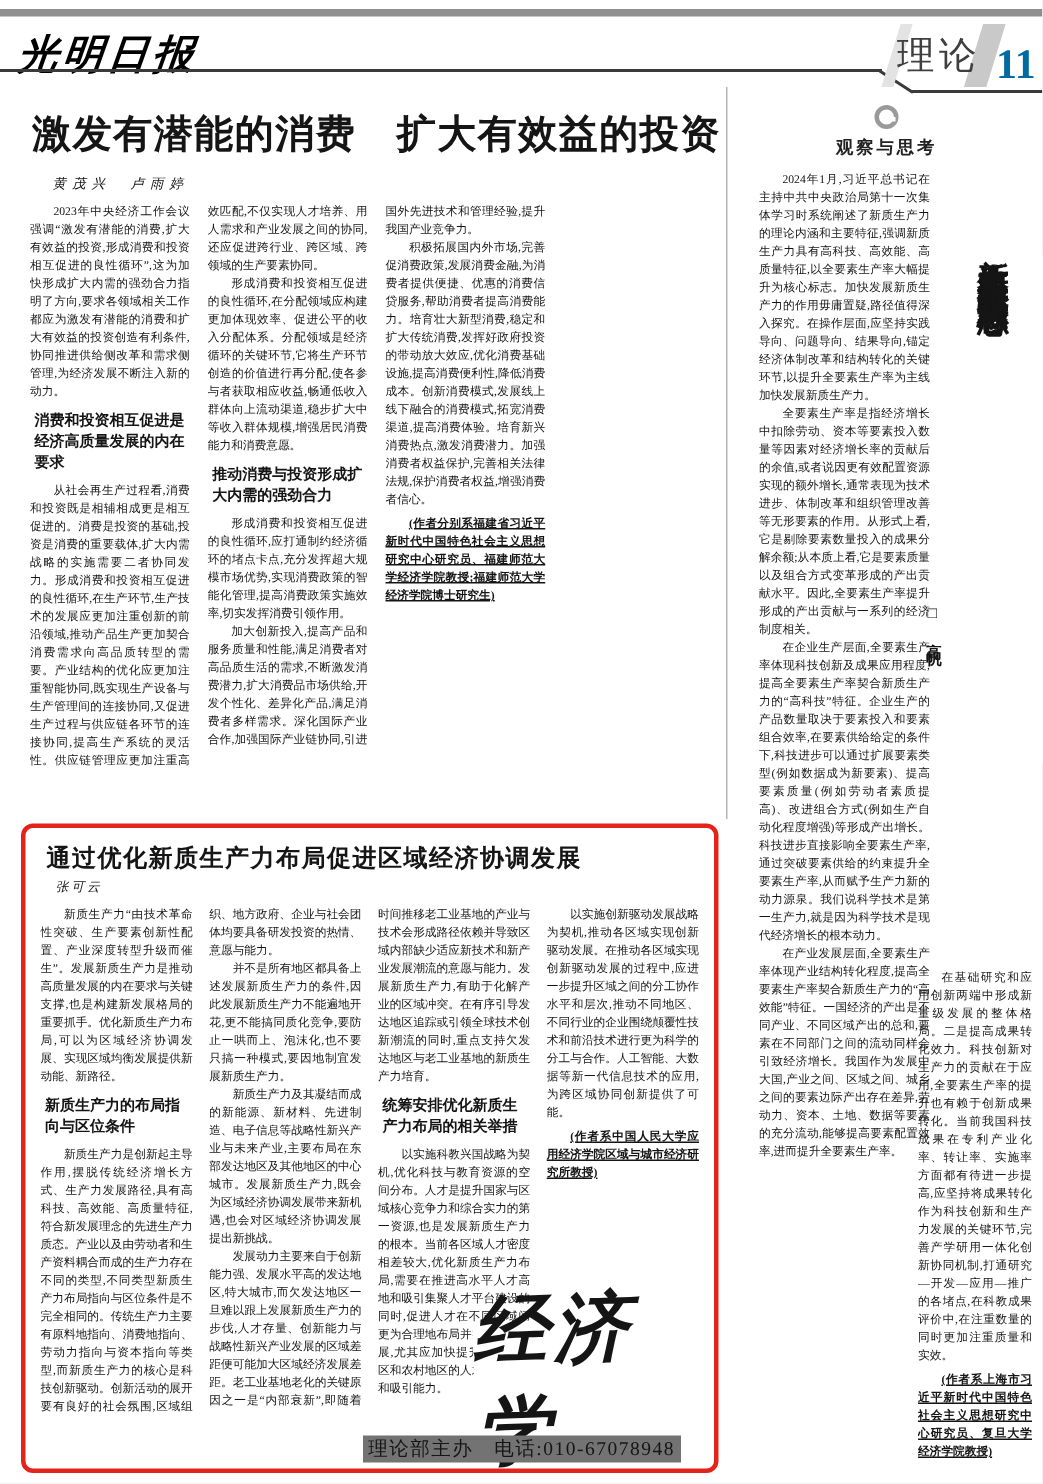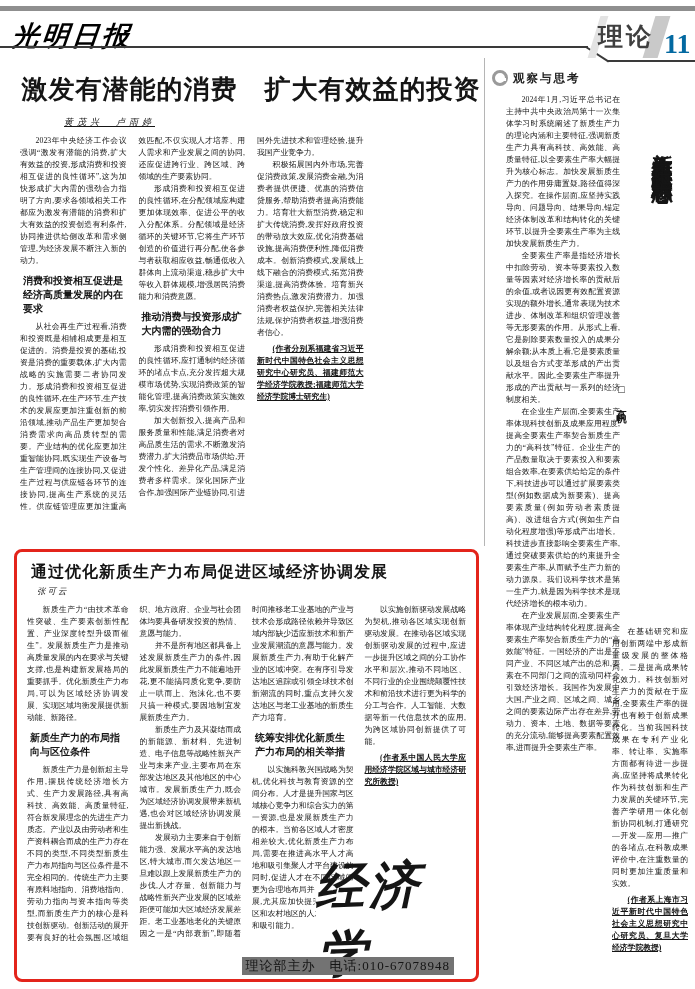--- a/index.html
+++ b/index.html
@@ -10,35 +10,35 @@
   .logo{position:absolute;left:12px;top:18px;font-size:27px;font-weight:900;font-style:italic;
         letter-spacing:3px;transform:skewX(-6deg);color:#000;}
   .dateline{position:absolute;left:96px;top:33px;font-size:7.5px;color:#222;letter-spacing:.5px;white-space:nowrap;}
   .dateline span{margin-right:10px;}
   .header-rule{position:absolute;left:0;top:46px;width:588px;height:2px;background:#3a3a3a;}
   .header-rule-diag{position:absolute;left:586px;top:46px;width:27px;height:2px;background:#3a3a3a;
         transform-origin:left center;transform:rotate(33deg);}
   .header-rule2{position:absolute;left:608px;top:60px;width:87px;height:2px;background:#3a3a3a;}
   .tab-band{position:absolute;left:649px;top:16px;width:15px;height:42px;background:#c9c9c9;transform:skewX(-17deg);}
   .tab-band2{position:absolute;left:594px;top:16px;width:8px;height:42px;background:#e3e3e3;transform:skewX(-17deg);}
-  .section-name{position:absolute;left:598px;top:20px;font-size:25px;font-weight:700;color:#3f3f3f;letter-spacing:3px;}
+  .section-name{position:absolute;left:598px;top:20px;font-size:25px;font-weight:400;color:#3f3f3f;letter-spacing:3px;}
   .page-number{position:absolute;left:664px;top:28px;font-size:28px;font-weight:700;color:#0369a1;}
   
   .p{margin:0;text-indent:2em;font-size:7.8px;line-height:12px;text-align:justify;}
   .sub{margin:7px 3px 5px;font-size:10px;line-height:14px;font-weight:bold;text-align:left;text-indent:0;}
   .attr{margin-top:4px;font-weight:bold;text-indent:2em;font-size:7.8px;line-height:12px;text-align:justify;text-decoration:underline;}
   
   .main-article{position:absolute;left:20px;top:56px;width:462px;height:490px;}
   .main-headline{margin-top:16px;text-align:center;font-size:26px;font-weight:900;letter-spacing:1px;white-space:nowrap;}
-  .main-authors{margin:9px 0 4px 44px;font-size:9px;letter-spacing:4px;font-style:italic;text-decoration:underline;}
+  .main-authors{margin:9px 0 4px 15px;font-size:9px;letter-spacing:4px;font-style:italic;}
   .main-body{margin-top:6px;height:382px;overflow:hidden;column-count:4;column-gap:12px;column-fill:auto;}
   
   .vrule{position:absolute;left:484px;top:58px;width:1px;height:488px;background:#b5b5b5;}
   .observe{position:absolute;left:490px;top:58px;width:200px;height:926px;}
-  .observe-header{display:flex;align-items:center;gap:5px;margin:12px 0 8px 2px;}
+  .observe-header{display:flex;align-items:center;gap:5px;margin:12px 0 8px 2px;flex-direction:column;}
   .g-icon{width:16px;height:16px;border:3px solid #9a9a9a;border-radius:50%;box-sizing:border-box;position:relative;}
   .g-icon::after{content:"";position:absolute;right:-1px;top:5px;width:7px;height:3px;background:#fff;}
   .observe-kicker{font-size:11.5px;font-weight:bold;letter-spacing:2px;color:#222;}
   .observe-cols{position:relative;height:880px;}
   .observe-left{position:absolute;left:16px;top:0;width:114px;height:878px;overflow:hidden;}
   .title-block{position:absolute;left:120px;top:42px;width:80px;height:478px;}
   .vtitle{writing-mode:vertical-rl;text-orientation:upright;font-size:21px;font-weight:900;
           letter-spacing:1.5px;line-height:44px;margin-left:30px;height:472px;}
   .vauthor{position:absolute;left:4px;top:248px;writing-mode:vertical-rl;text-orientation:upright;
           font-size:10.5px;letter-spacing:5px;font-weight:bold;}

